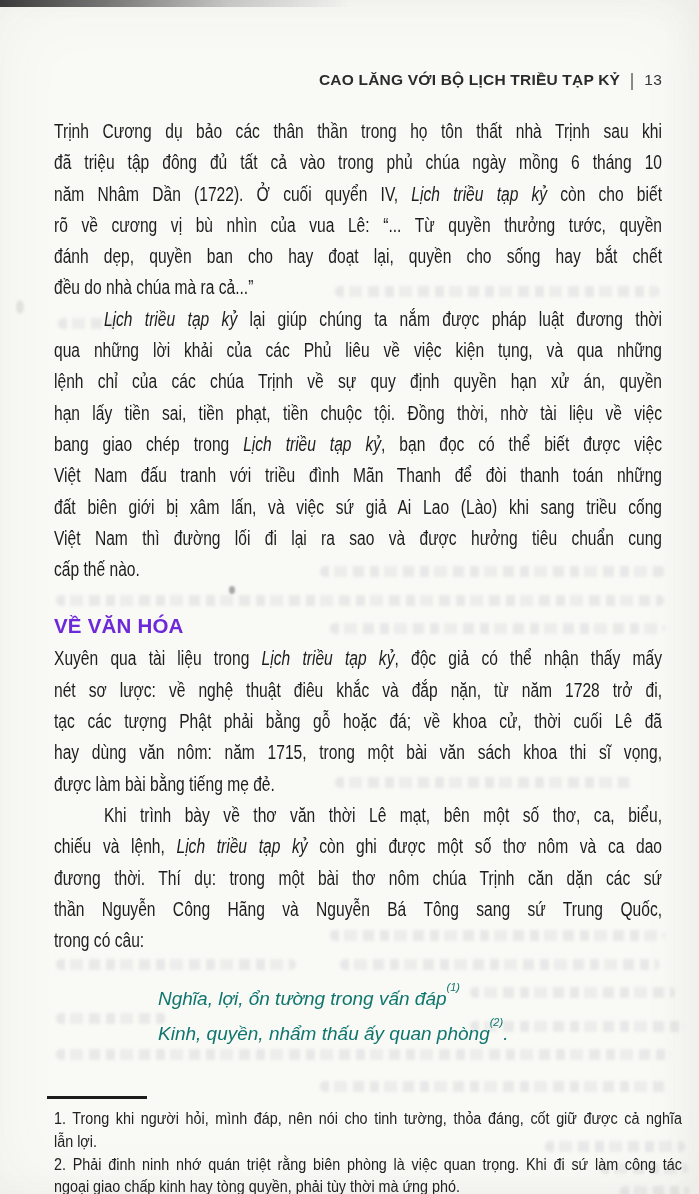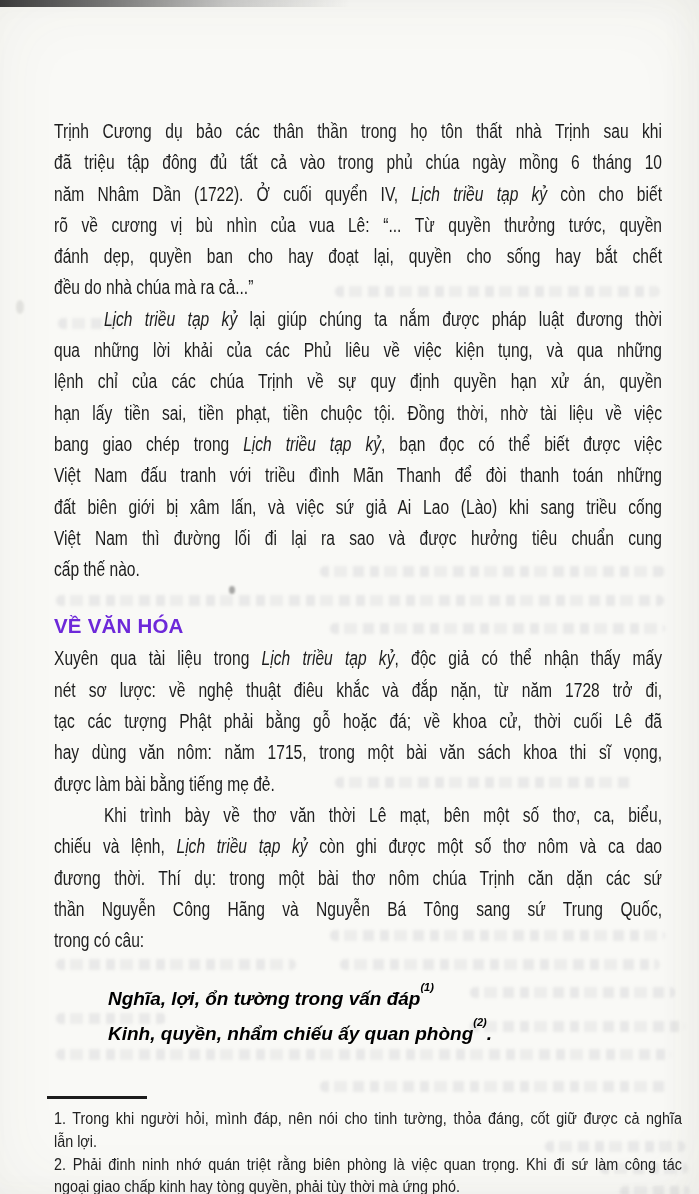--- a/index.html
+++ b/index.html
@@ -40,22 +40,22 @@
   .ln{display:block;text-align:left;}
   .ln.j{text-align:justify;text-align-last:justify;}
   em{font-style:italic;}
   sup{font-size:11px;position:relative;top:-7px;line-height:0;letter-spacing:0;}
 
   [data-name="section-heading"]{
     margin-top:26px;margin-bottom:2px;
     font-size:20.5px;font-weight:bold;line-height:30px;color:#6d28d9;letter-spacing:.2px;
   }
   [data-name="verse"]{
-    margin-top:25px;margin-left:54px;
-    font-style:italic;font-size:19px;line-height:35px;color:#000000;font-weight:bold;
+    margin-top:25px;margin-left:104px;
+    font-style:italic;font-size:19px;line-height:35px;color:#0f766e;
   }
 
   .fn-rule{
     margin-top:45px;margin-left:-7px;width:100px;height:3px;background:#1c1c1c;
   }
   .block-footnote{
     width:700px;transform:scaleX(0.897);transform-origin:0 0;
     font-size:16px;line-height:22.6px;color:#222;
   }
   [data-name="footnote-1"]{margin-top:9px;}
@@ -71,20 +71,25 @@
   }
   .speck{position:absolute;background:rgba(40,40,40,.4);filter:blur(1px);border-radius:50%;}
 </style>
 </head>
 <body>
 
 <div class="page" data-name="book-page">
 
   <div class="scan-top" data-name="scan-edge-artifact"></div>
 
+  <div class="header" data-name="page-header">
+    <span data-name="running-title">CAO LĂNG VỚI BỘ LỊCH TRIỀU TẠP KỶ</span>
+    <span class="bar" data-name="header-separator">|</span>
+    <span class="num" data-name="page-number">13</span>
+  </div>
 
   <div class="page-body" data-name="page-body">
     <div data-name="blocks-main">
         <div class="block block-body" data-name="paragraph-1">
           <div class="ln j" data-name="paragraph-1-line-1"><span>Trịnh Cương dụ bảo các thân thần trong họ tôn thất nhà Trịnh sau khi</span></div>
           <div class="ln j" data-name="paragraph-1-line-2"><span>đã triệu tập đông đủ tất cả vào trong phủ chúa ngày mồng 6 tháng 10</span></div>
           <div class="ln j" data-name="paragraph-1-line-3"><span>năm Nhâm Dần (1722). Ở cuối quyển IV, </span><em>Lịch triều tạp kỷ</em><span> còn cho biết</span></div>
           <div class="ln j" data-name="paragraph-1-line-4"><span>rõ về cương vị bù nhìn của vua Lê: “... Từ quyền thưởng tước, quyền</span></div>
           <div class="ln j" data-name="paragraph-1-line-5"><span>đánh dẹp, quyền ban cho hay đoạt lại, quyền cho sống hay bắt chết</span></div>
           <div class="ln" data-name="paragraph-1-line-6"><span>đều do nhà chúa mà ra cả...”</span></div>
@@ -112,21 +117,21 @@
         </div>
         <div class="block block-body indent" data-name="paragraph-4">
           <div class="ln j" data-name="paragraph-4-line-1"><span>Khi trình bày về thơ văn thời Lê mạt, bên một số thơ, ca, biểu,</span></div>
           <div class="ln j" data-name="paragraph-4-line-2"><span>chiếu và lệnh, </span><em>Lịch triều tạp kỷ</em><span> còn ghi được một số thơ nôm và ca dao</span></div>
           <div class="ln j" data-name="paragraph-4-line-3"><span>đương thời. Thí dụ: trong một bài thơ nôm chúa Trịnh căn dặn các sứ</span></div>
           <div class="ln j" data-name="paragraph-4-line-4"><span>thần Nguyễn Công Hãng và Nguyễn Bá Tông sang sứ Trung Quốc,</span></div>
           <div class="ln" data-name="paragraph-4-line-5"><span>trong có câu:</span></div>
         </div>
         <div class="block block-verse" data-name="verse">
           <div class="ln" data-name="verse-line-1"><em>Nghĩa, lợi, ổn tường trong vấn đáp</em><sup style="font-style: italic;">(1)</sup></div>
-          <div class="ln" data-name="verse-line-2"><em>Kinh, quyền, nhẩm chiếu ấy quan phòng</em><sup style="font-style: italic;">(2)</sup><em>.</em></div>
+          <div class="ln" data-name="verse-line-2"><em>Kinh, quyền, nhẩm thấu ấy quan phòng</em><sup style="font-style: italic;">(2)</sup><em>.</em></div>
         </div>
       </div>
     <div class="fn-rule" data-name="footnote-separator"></div>
     <div data-name="blocks-footnotes">
         <div class="block block-footnote" data-name="footnote-1">
           <div class="ln j" data-name="footnote-1-line-1"><span>1. Trong khi người hỏi, mình đáp, nên nói cho tinh tường, thỏa đáng, cốt giữ được cả nghĩa</span></div>
           <div class="ln" data-name="footnote-1-line-2"><span>lẫn lợi.</span></div>
         </div>
         <div class="block block-footnote" data-name="footnote-2">
           <div class="ln j" data-name="footnote-2-line-1"><span>2. Phải đinh ninh nhớ quán triệt rằng biên phòng là việc quan trọng. Khi đi sứ làm công tác</span></div>

